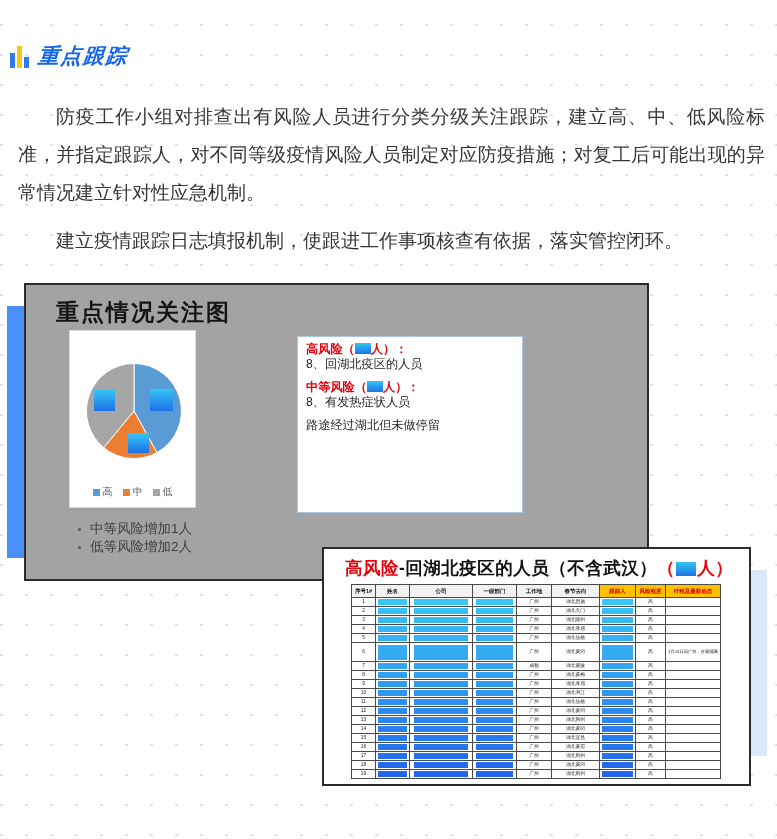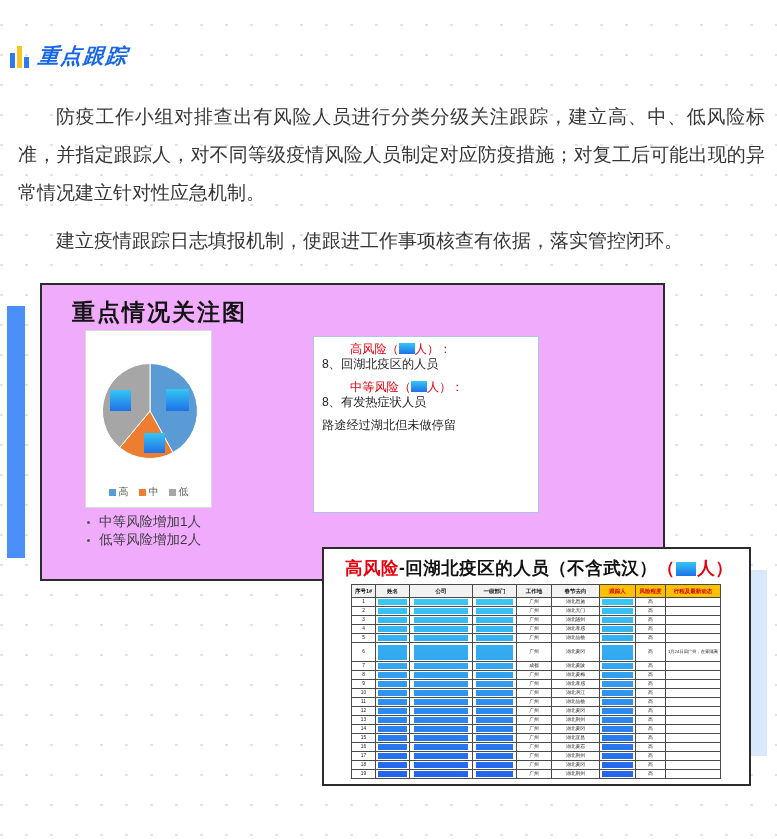--- a/index.html
+++ b/index.html
@@ -26,46 +26,46 @@
   .para{position:absolute;left:18px;width:747px;margin:0;font-size:19px;line-height:38px;
     color:#363636;text-align:justify;text-indent:2em;}
   .p1{top:98px;}
   .p2{top:222px;}
 
   
   .accent-left{position:absolute;left:7px;top:306px;width:18px;height:252px;background:#4a90f8;}
   .accent-right{position:absolute;left:750px;top:570px;width:17px;height:186px;background:#d9e9fb;}
 
   
-  .chart-box{position:absolute;left:40px;top:283px;width:625px;height:298px;background:#f0abfc;
+  .chart-box{position:absolute;left:24px;top:283px;width:625px;height:298px;background:#a3a3a3;
     border:2px solid #2b2b2b;box-sizing:border-box;z-index:1;}
   .chart-box-title{position:absolute;left:30px;top:12px;margin:0;font-size:23px;font-weight:800;
     color:#141414;letter-spacing:2px;}
   .pie-panel{position:absolute;left:43px;top:45px;width:127px;height:178px;border:1px solid #d9d9d9;
     background:#fff;box-sizing:border-box;}
   .pie-panel svg{position:absolute;left:0;top:0;}
   .rsq{position:absolute;background:linear-gradient(180deg,#35c6f4,#1e71e8);}
   .sq-gray{left:24px;top:59px;width:21px;height:21px;}
   .sq-blue{left:80px;top:58px;width:23px;height:22px;}
   .sq-orange{left:58px;top:102px;width:21px;height:20px;}
   .pie-legend{position:absolute;left:0;right:0;bottom:8px;display:flex;justify-content:center;
     gap:10px;align-items:center;font-size:10px;color:#595959;}
   .leg-item{display:flex;align-items:center;gap:3px;}
   .leg-sw{width:7px;height:7px;display:inline-block;}
 
-  .chart-bullets{position:absolute;left:45px;top:228px;margin:0;padding:0;list-style:none;
+  .chart-bullets{position:absolute;left:45px;top:228px;margin:7px;padding:0;list-style:none;
     font-size:13.5px;color:#3c3c3c;line-height:18px;}
   .chart-bullets li{display:flex;align-items:center;gap:9px;}
   .blt{width:3px;height:3px;border-radius:50%;background:#555;flex:0 0 auto;}
 
   .risk-panel{position:absolute;left:271px;top:51px;width:226px;height:177px;box-sizing:border-box;
     border:1.5px solid #a9c7e4;padding:5px 8px;font-size:12.2px;line-height:15px;color:#1f1f1f;
     overflow:hidden;background:#fff;}
   .risk-sec{margin-bottom:8px;}
-  .risk-title{color:#e8000d;font-weight:normal;margin-left:28px;}
+  .risk-title{color:#e8000d;font-weight:bold;}
   .inline-sq{display:inline-block;width:16px;height:11px;vertical-align:-1px;
     background:linear-gradient(180deg,#35c6f4,#1e71e8);}
 
   .list-note{position:absolute;left:290px;top:240px;display:flex;align-items:center;gap:8px;
     font-size:12.5px;font-weight:bold;color:#141414;}
   .note-dot{width:7px;height:7px;border-radius:50%;background:#111;flex:0 0 auto;}
 
   
   .table-box{position:absolute;left:322px;top:547px;width:429px;height:239px;background:#fff;
     border:2px solid #2b2b2b;box-sizing:border-box;z-index:5;}

